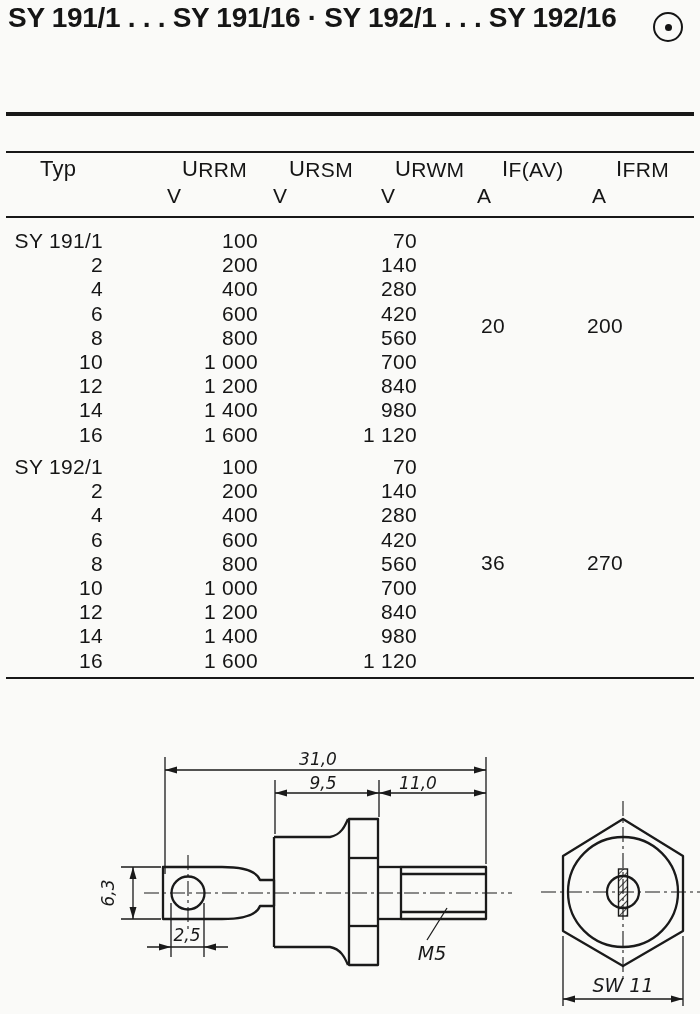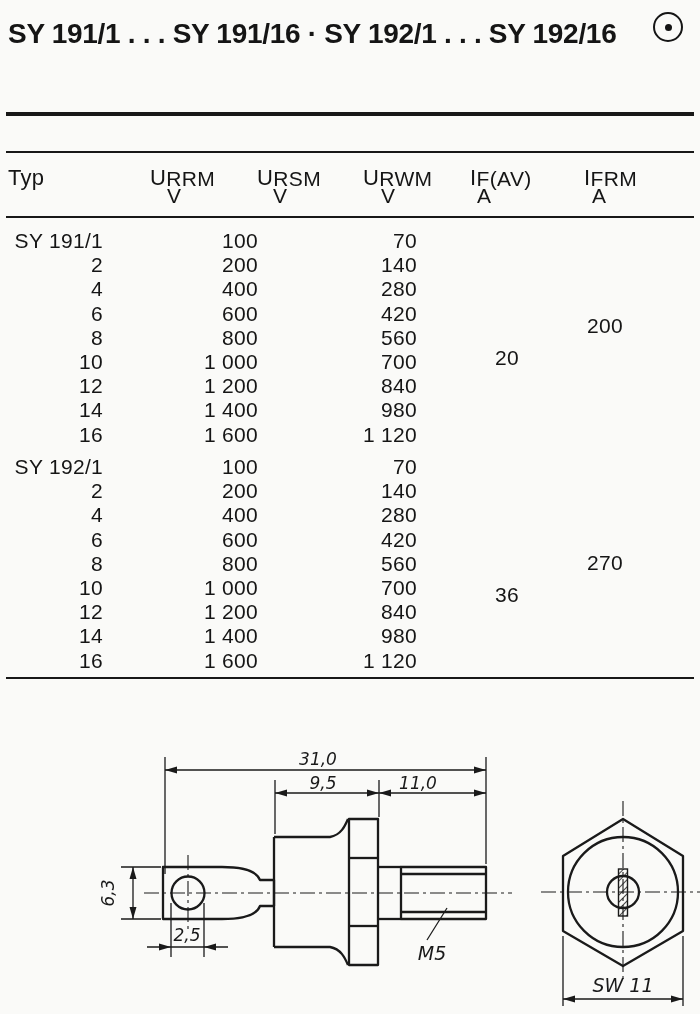--- a/index.html
+++ b/index.html
@@ -4,42 +4,42 @@
 <style>
   html,body{margin:0;padding:0;background:#e8e8e6;}
   .page{
     position:relative;width:700px;height:1014px;margin:0 auto;
     background:#fafaf8;color:#151515;
     font-family:"Liberation Sans",sans-serif;
     overflow:hidden;
   }
   .abs{position:absolute;}
   
-  .title{top:18px;left:8px;font-size:28px;font-weight:700;letter-spacing:-0.3px;white-space:nowrap;}
+  .title{top:2px;left:8px;font-size:28px;font-weight:700;letter-spacing:-0.3px;white-space:nowrap;}
   .corner-icon{top:12px;left:653px;width:26px;height:26px;border:2.5px solid #151515;border-radius:50%;}
   .corner-icon::after{content:"";position:absolute;left:50%;top:50%;width:7px;height:7px;margin:-3.5px 0 0 -3.5px;background:#151515;border-radius:50%;}
   .subtitle{top:42px;left:8px;font-size:24.5px;line-height:29px;letter-spacing:0.2px;white-space:nowrap;}
   
   .rule{left:6px;width:688px;background:#181818;}
   .rule-thick{top:112px;height:4px;}
   .rule-a{top:151px;height:2px;}
   .rule-b{top:216px;height:2px;}
   .rule-c{top:677px;height:2px;}
   
-  .th{top:165px;font-size:22px;white-space:nowrap;letter-spacing:0.3px;}
+  .th{top:156px;font-size:22px;white-space:nowrap;letter-spacing:0.3px;margin-left:32px;}
   .th .sub{font-size:21px;letter-spacing:0.4px;vertical-align:-1px;}
   .unit{top:184px;font-size:21px;}
   
   .block{left:8px;width:690px;}
   .tr{display:flex;font-size:21px;line-height:24.2px;letter-spacing:0.3px;align-items:center;}
   .c-typ{width:95px;text-align:right;white-space:nowrap;}
   .c-v1{width:155px;text-align:right;}
   .c-v2{width:159px;text-align:right;}
   .grp{position:absolute;font-size:21px;text-align:center;letter-spacing:0.3px;}
-  .grp-ifav{left:469px;width:60px;margin-top:32px;}
+  .grp-ifav{left:455px;width:60px;}
   .grp-ifrm{left:557px;width:80px;}
   .b1 .grp{top:85px;}
   .b2 .grp{top:96px;}
   
   svg.drawing{position:absolute;top:740px;left:0;}
   .ol{stroke:#1a1a1a;stroke-width:2.3;fill:none;stroke-linejoin:round;}
   .dl{stroke:#1a1a1a;stroke-width:1.3;fill:none;}
   .cl{stroke:#1a1a1a;stroke-width:1.1;fill:none;stroke-dasharray:15 4 3 4;}
   .ar{fill:#1a1a1a;stroke:none;}
   .dim-text{font-family:"DejaVu Sans",sans-serif;font-style:italic;font-size:17px;fill:#1a1a1a;}

